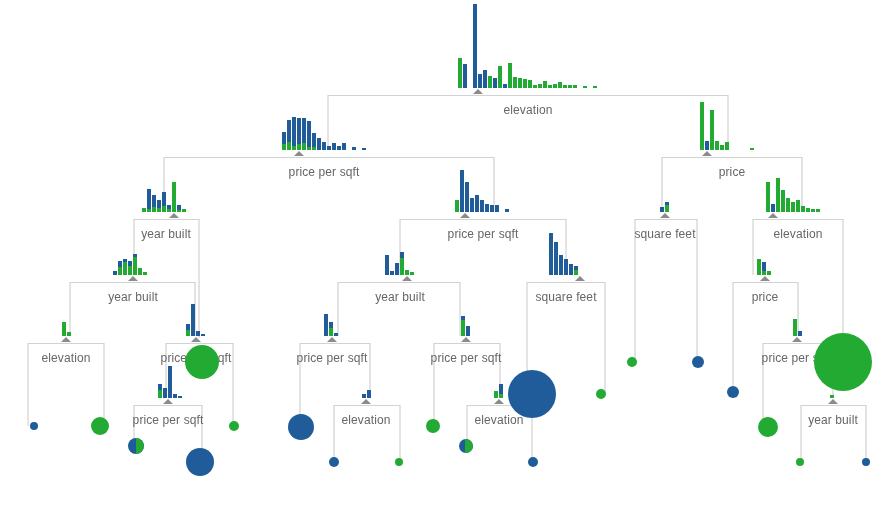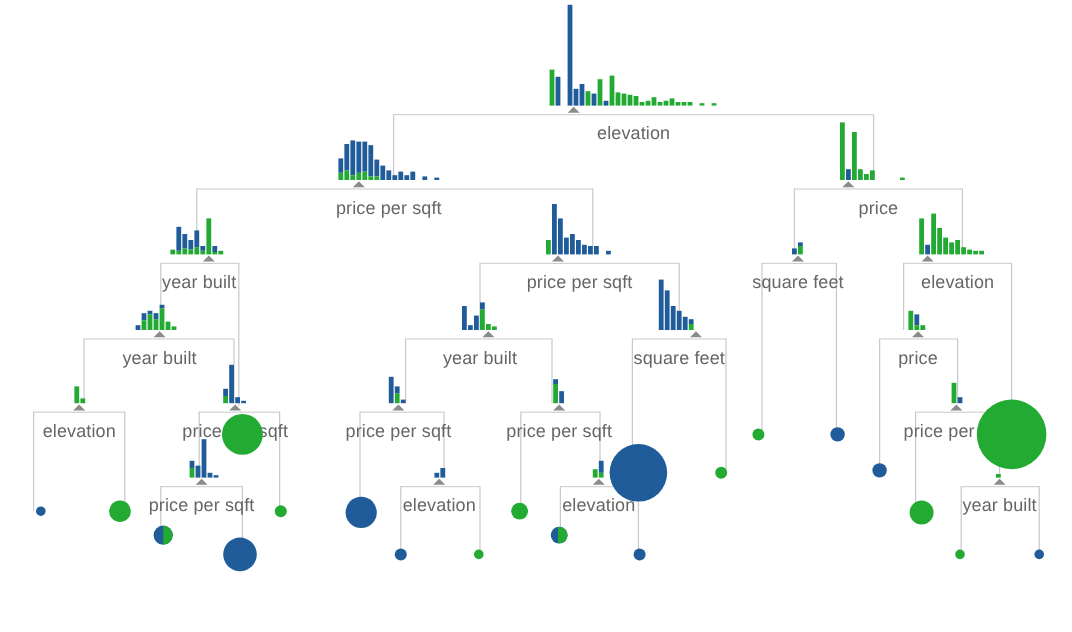--- a/index.html
+++ b/index.html
@@ -45,21 +45,21 @@
   }
   .split-tick {
     position: absolute;
     width: 0; height: 0;
     border-left: 5px solid transparent;
     border-right: 5px solid transparent;
     border-bottom: 5px solid #8b8b8b;
   }
   .node-label {
     position: absolute;
-    font-size: 15px;
+    font-size: 12px;
     color: #666666;
     white-space: nowrap;
     transform: translateX(-50%);
     text-align: center;
     letter-spacing: 0.1px;
   }
   .leaf {
     position: absolute;
     border-radius: 50%;
     transform: translate(-50%, -50%);

